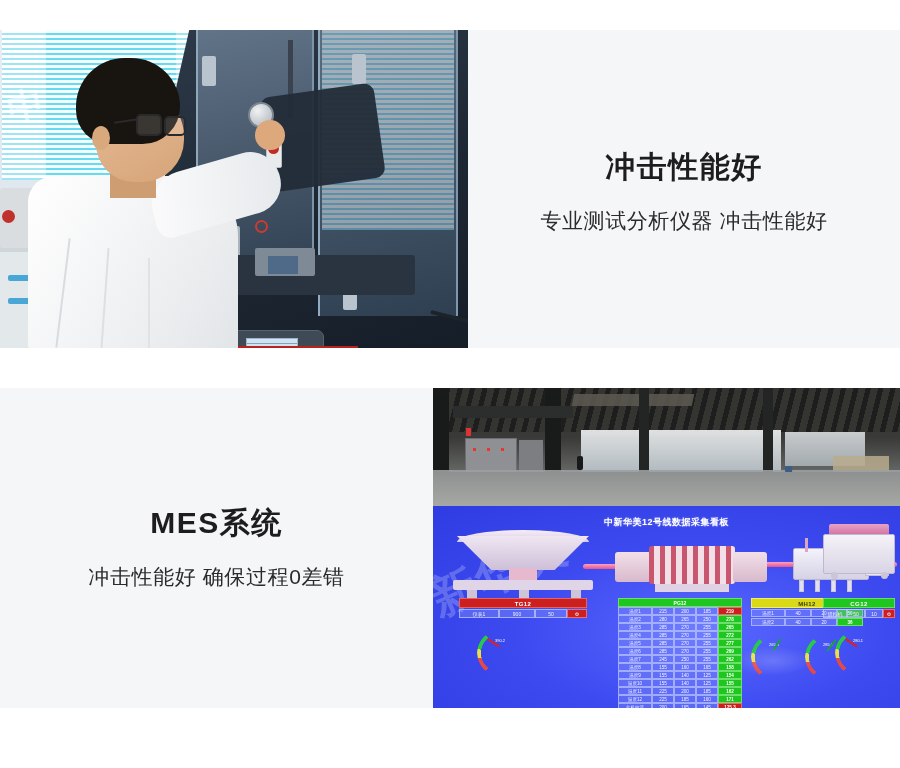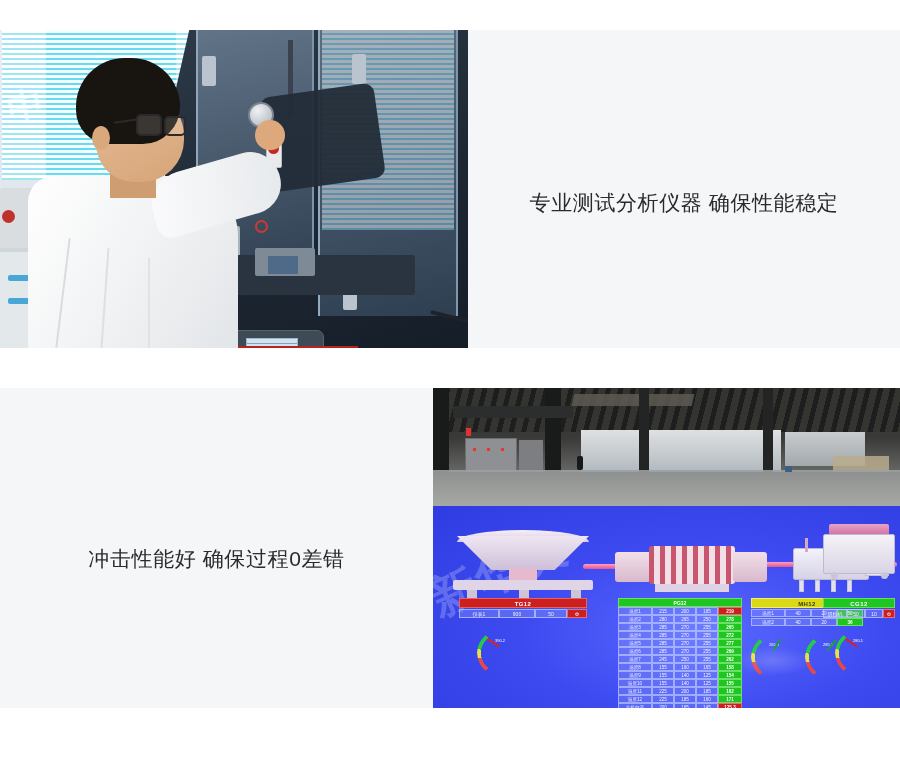--- a/index.html
+++ b/index.html
@@ -354,27 +354,29 @@
         <div class="p-glass1"></div>
         <div class="p-glass2"></div>
         <div class="p-glassbar"></div>
         <div class="p-hand"></div>
       </div>
 
       <div class="watermark-cn">中</div>
     </div>
 
     <div class="copy-right">
-      <div class="feat-sub">专业测试分析仪器 确保性能稳定</div>
+      <div class="feat-title">冲击性能好</div>
+      <div class="feat-sub">专业测试分析仪器 冲击性能好</div>
     </div>
   </div>
 
   <div class="section-two">
 
     <div class="copy-left">
+      <div class="feat-title">MES系统</div>
       <div class="feat-sub">冲击性能好  确保过程0差错</div>
     </div>
 
     <div class="photo-mes">
 
       <div class="factory">
         <div class="f-roof"></div>
         <div class="f-roof-light"></div>
         <div class="f-bright-win"></div>
         <div class="f-bright-win2"></div>
@@ -396,20 +398,21 @@
         <div class="f-bluehose"></div>
         <div class="f-yellow"></div>
         <div class="f-yellow2"></div>
         <div class="f-floor"></div>
       </div>
 
       <div class="mes">
 
         <div class="mes-wm">新华美</div>
 
+        <div class="mes-title">中新华美12号线数据采集看板</div>
 
         <div class="mes-pipe" style="left:150px;top:58px;width:40px;"></div>
         <div class="mes-pipe" style="left:330px;top:56px;width:42px;"></div>
         <div class="mes-pipe" style="left:430px;top:56px;width:34px;"></div>
 
         <div class="eq-hopper-top"></div>
         <div class="eq-hopper"></div>
         <div class="eq-hopper-neck"></div>
         <div class="eq-hopper-base"></div>
         <div class="eq-foot" style="left:34px;top:84px;"></div>

